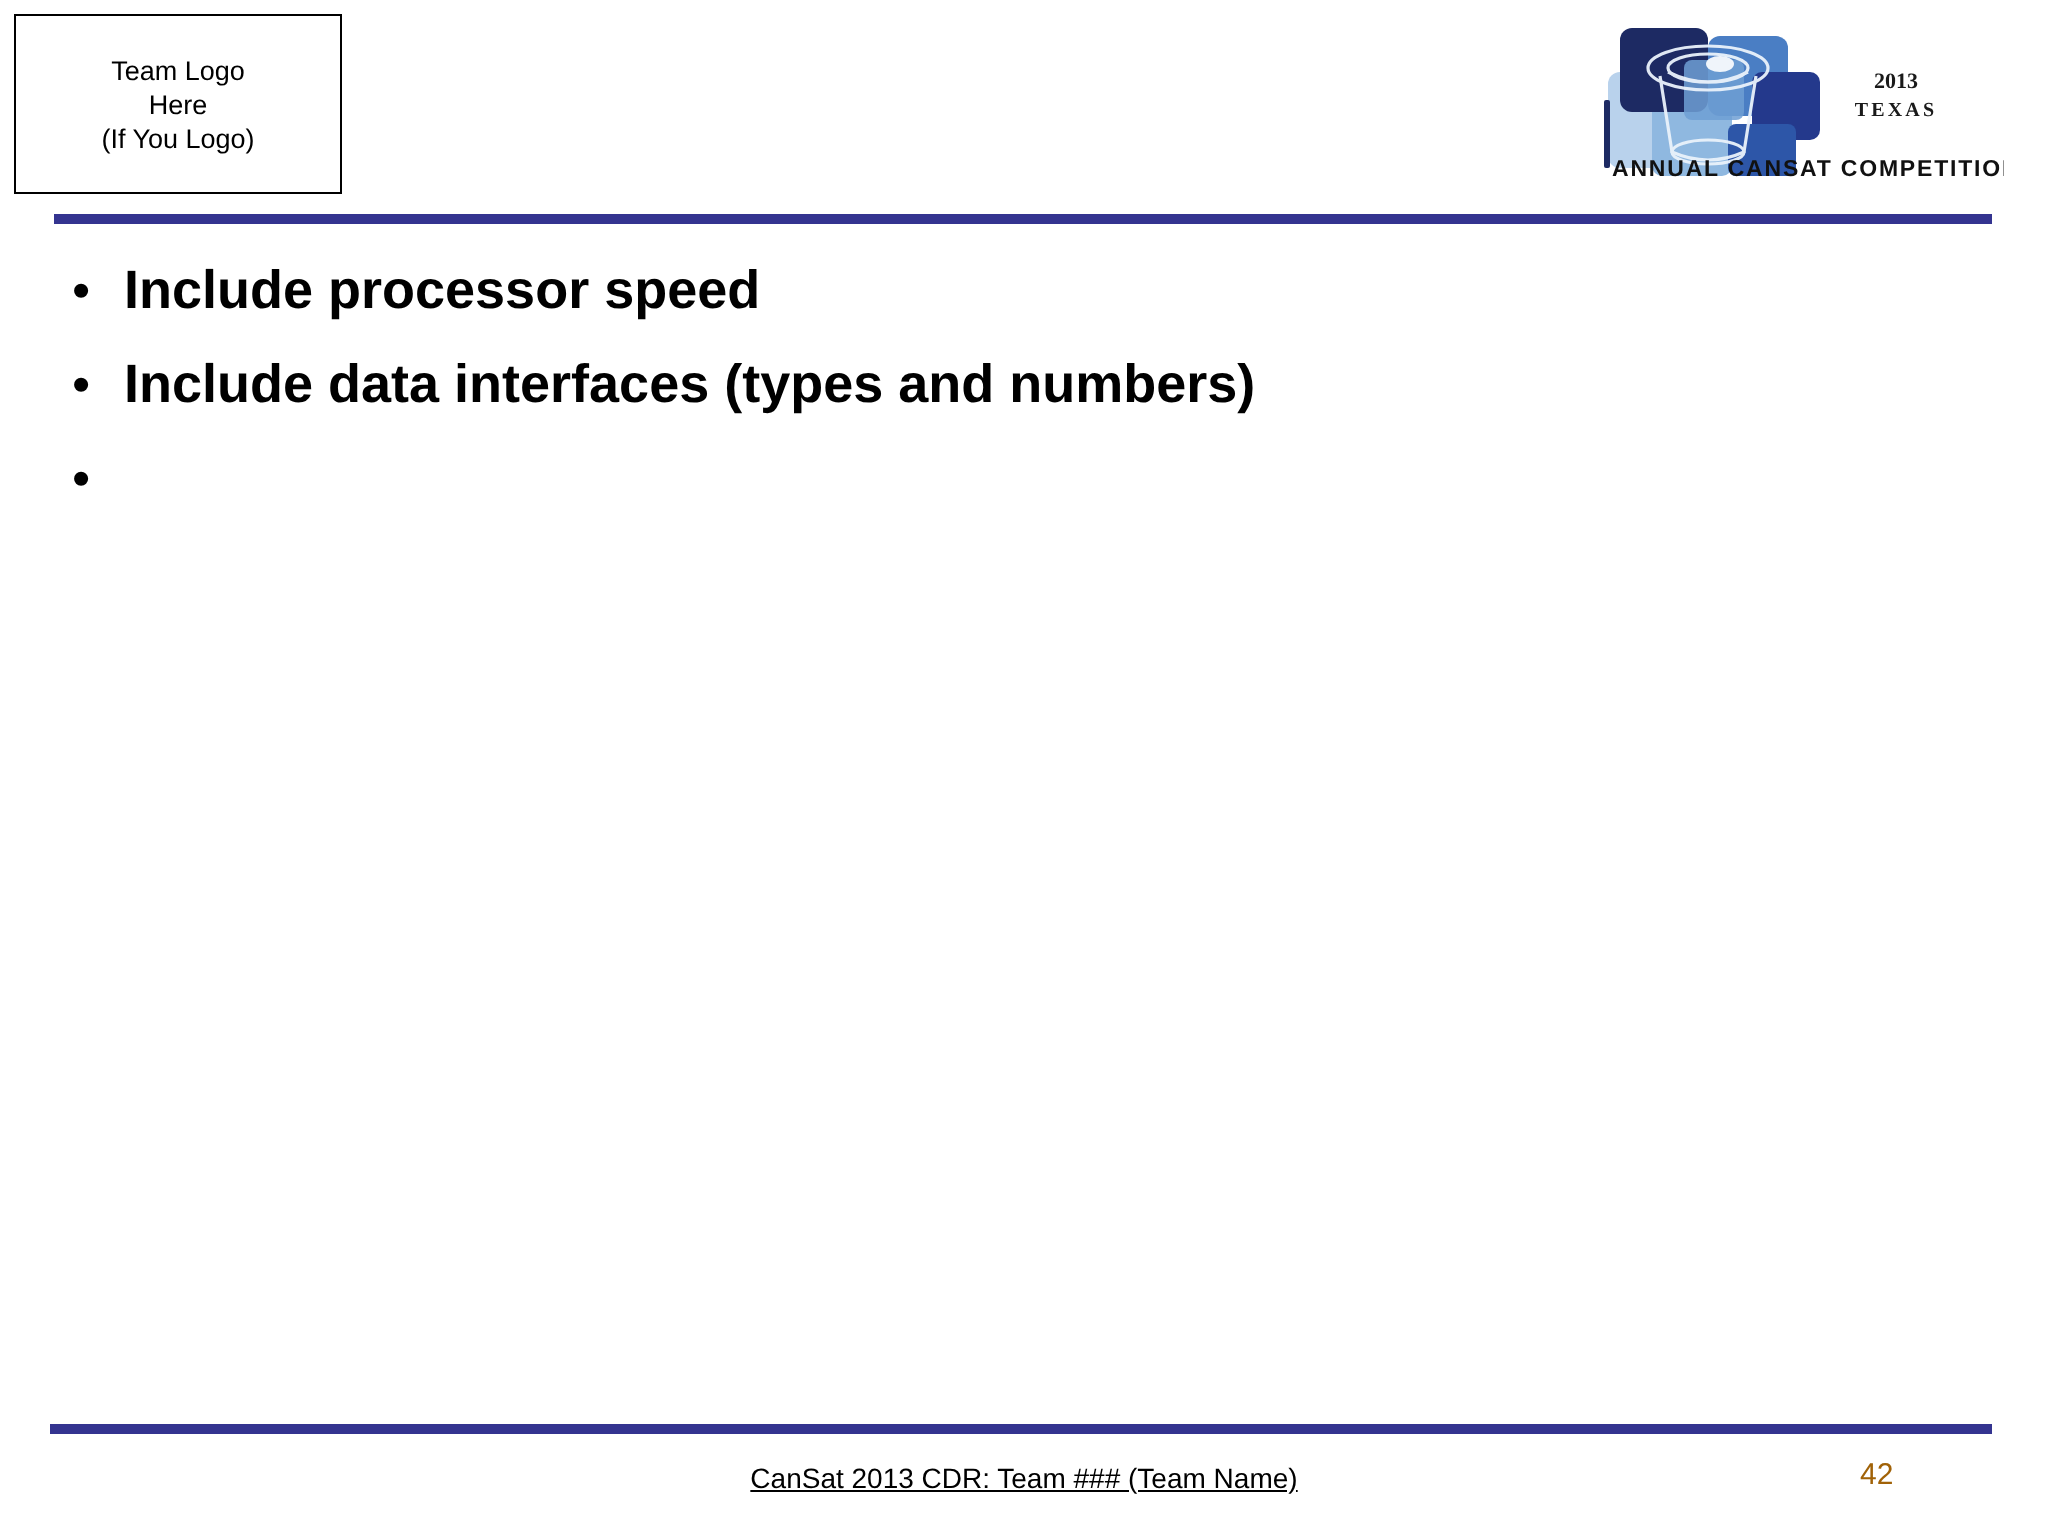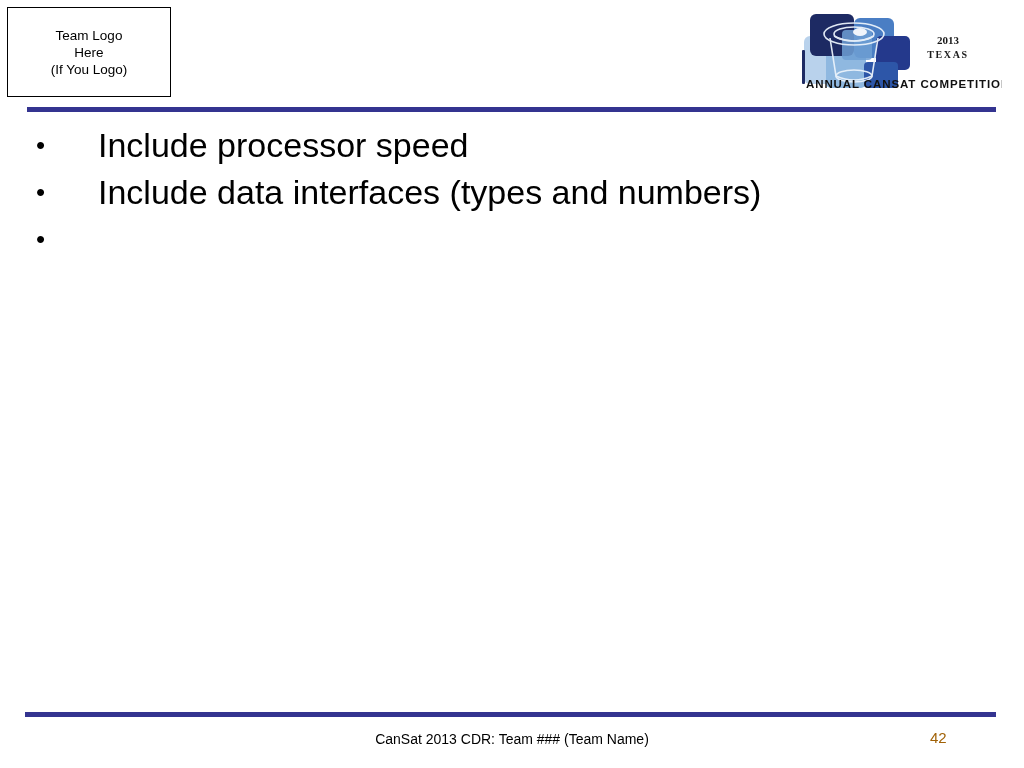--- a/index.html
+++ b/index.html
@@ -102,38 +102,38 @@
     flex: 0 0 32px;
     font-size: 26px;
     line-height: 38px;
     color: #000000;
     text-align: left;
     padding-left: 6px;
     box-sizing: border-box;
   }
   .bullet-text {
     font-family: "Liberation Sans", sans-serif;
-    font-size: 34px;
+    font-size: 27px;
     line-height: 38px;
-    font-weight: normal;
+    font-weight: bold;
     color: #000000;
     white-space: nowrap;
-    margin-left: 36px;
   }
 
   
   .footer-text {
     position: absolute;
     left: 0;
     top: 731px;
     width: 1024px;
     text-align: center;
     font-family: "Liberation Sans", sans-serif;
     font-size: 14px;
     color: #000000;
+    text-decoration: underline;
   }
   .page-number {
     position: absolute;
     left: 930px;
     top: 729px;
     width: 60px;
     text-align: left;
     font-family: "Liberation Sans", sans-serif;
     font-size: 15px;
     color: #a16207;

